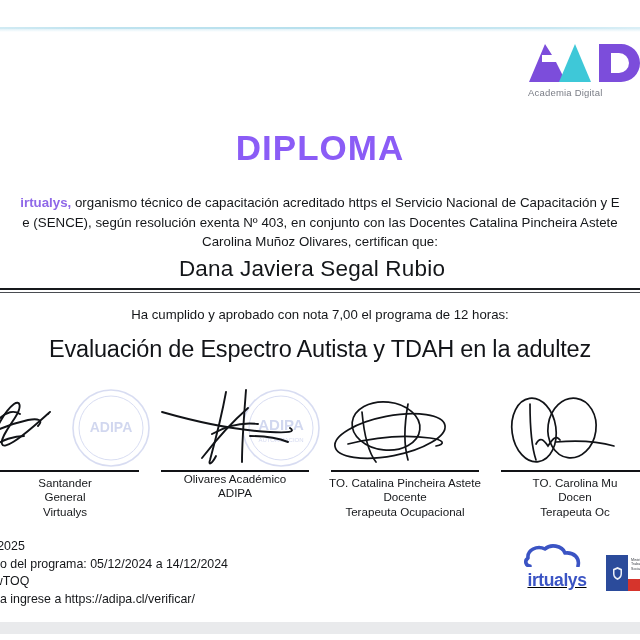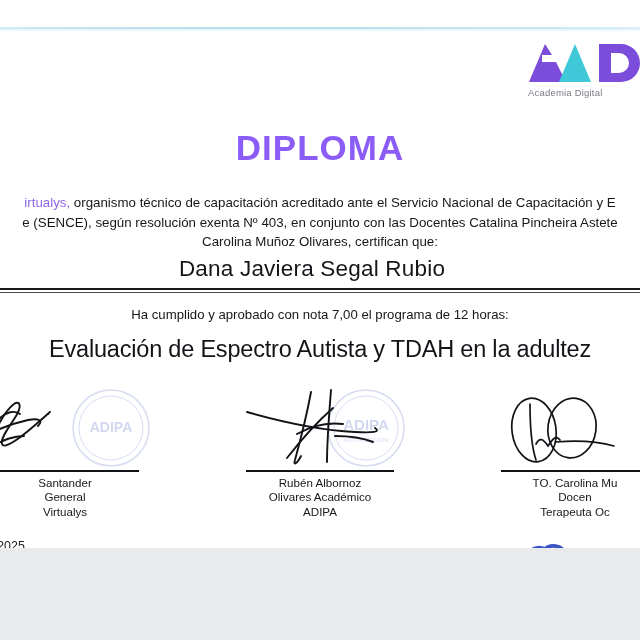--- a/index.html
+++ b/index.html
@@ -8,21 +8,21 @@
     margin: 0; padding: 0;
     width: 640px; height: 640px;
     overflow: hidden;
     background: #e9eaec;
     font-family: "Liberation Sans", sans-serif;
   }
 
   #viewport {
     position: relative;
     width: 640px;
-    height: 548px;
+    height: 640px;
     background: #d946ef;
     overflow: hidden;
   }
 
   
   #page {
     position: absolute;
     left: -38px;
     top: 0;
     width: 716px;
@@ -84,21 +84,21 @@
     top: 193px;
     left: 14px;
     right: 14px;
     text-align: center;
     font-size: 13.3px;
     line-height: 19.5px;
     color: #15171a;
     white-space: nowrap;
   }
   .body-line { display: block; }
-  .brand-purple { color: #8f68e8; font-weight: normal; }
+  .brand-purple { color: #8f68e8; font-weight: bold; }
 
   
   .name-wrap {
     position: absolute;
     top: 256px;
     left: 22px;
     right: 38px;
     text-align: center;
   }
   .student-name {
@@ -275,21 +275,21 @@
           <path d="M34 44 L50 6 L66 44 Z" fill="#3ec8d8"></path>
           <path d="M74 6 L74 44 L96 44 A19 19 0 0 0 96 6 Z M86 15 L94 15 A10 10 0 0 1 94 35 L86 35 Z" fill="#7c4ddb"></path>
         </svg>
       </span>
       <span class="adipa-sub">Academia Digital</span>
     </div>
 
     <div class="diploma-title">DIPLOMA</div>
 
     <div class="body-block">
-      <span class="body-line"><span class="brand-purple">irtualys,</span> <span>organismo técnico de capacitación acreditado ante el Servicio Nacional de Capacitación y E</span></span>
+      <span class="body-line"><span class="brand-purple">irtualys,</span> <span>organismo técnico de capacitación acreditado https el Servicio Nacional de Capacitación y E</span></span>
       <span class="body-line">e  (SENCE), según resolución exenta Nº 403, en conjunto con las Docentes Catalina Pincheira Astete</span>
       <span class="body-line">Carolina Muñoz Olivares, certifican que:</span>
     </div>
 
     <div class="name-wrap">
       <div class="student-name">Dana Javiera Segal Rubio</div>
       <div class="rule-thick"></div>
       <div class="rule-thin"></div>
     </div>
 
@@ -338,25 +338,41 @@
               <path d="M12 30 C40 38 80 48 120 50 C138 51 146 50 140 46"></path>
               <path d="M76 10 C72 32 66 56 60 78 C58 84 62 82 66 74"></path>
               <path d="M96 8 C94 34 92 58 92 80"></path>
               <path d="M62 52 C76 44 92 40 108 42"></path>
               <path d="M52 76 C66 58 82 40 98 26"></path>
               <path d="M100 54 C114 54 128 56 138 60"></path>
             </g>
           </svg>
         </div>
         <div class="sig-rule"></div>
-        <div class="sig-name">Rubén Albornoz</div>
         <div class="sig-meta">Olivares Académico</div>
         <div class="sig-meta">ADIPA</div>
       </div>
 
+      <div class="sig-col">
+        <div class="sig-art">
+          <svg width="170" height="88" viewBox="0 0 170 88" xmlns="http://www.w3.org/2000/svg">
+            <g fill="none" stroke="#111317" stroke-width="1.7" stroke-linecap="round">
+              <ellipse cx="70" cy="54" rx="56" ry="20" transform="rotate(-11 70 54)"></ellipse>
+              <ellipse cx="66" cy="44" rx="34" ry="24" transform="rotate(6 66 44)"></ellipse>
+              <path d="M42 30 C44 52 48 70 56 80"></path>
+              <path d="M88 22 C84 44 84 64 88 78"></path>
+              <path d="M28 62 C52 56 82 52 110 56 C124 58 126 62 116 64"></path>
+            </g>
+          </svg>
+        </div>
+        <div class="sig-rule"></div>
+        <div class="sig-name">TO. Catalina Pincheira Astete</div>
+        <div class="sig-meta">Docente</div>
+        <div class="sig-meta">Terapeuta Ocupacional</div>
+      </div>
 
       <div class="sig-col">
         <div class="sig-art">
           <svg width="170" height="88" viewBox="0 0 170 88" xmlns="http://www.w3.org/2000/svg">
             <g fill="none" stroke="#111317" stroke-width="1.7" stroke-linecap="round">
               <ellipse cx="44" cy="48" rx="22" ry="32" transform="rotate(-8 44 48)"></ellipse>
               <ellipse cx="82" cy="46" rx="24" ry="30" transform="rotate(8 82 46)"></ellipse>
               <path d="M40 22 C40 48 42 66 46 78"></path>
               <path d="M46 62 C50 54 54 58 58 64 C62 58 66 52 70 58"></path>
               <path d="M66 60 C88 58 110 60 124 64"></path>

